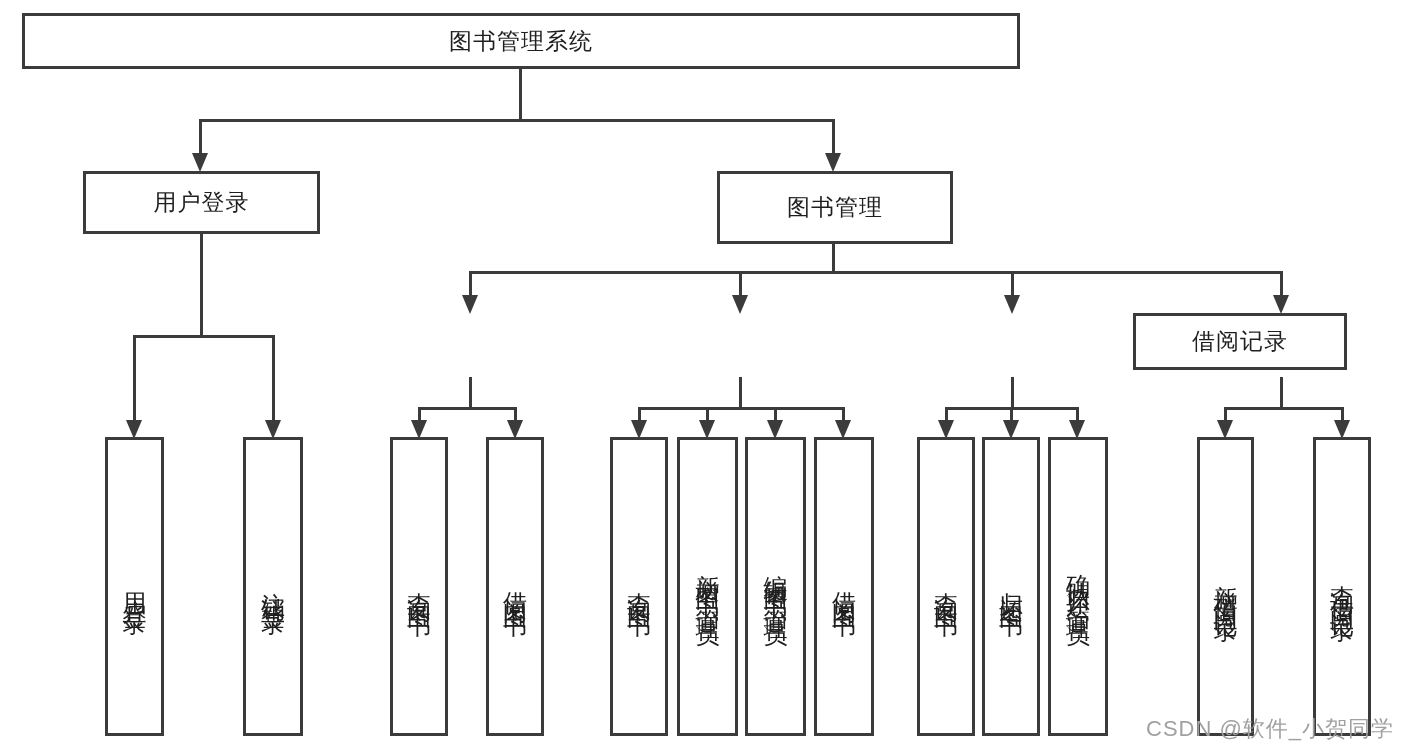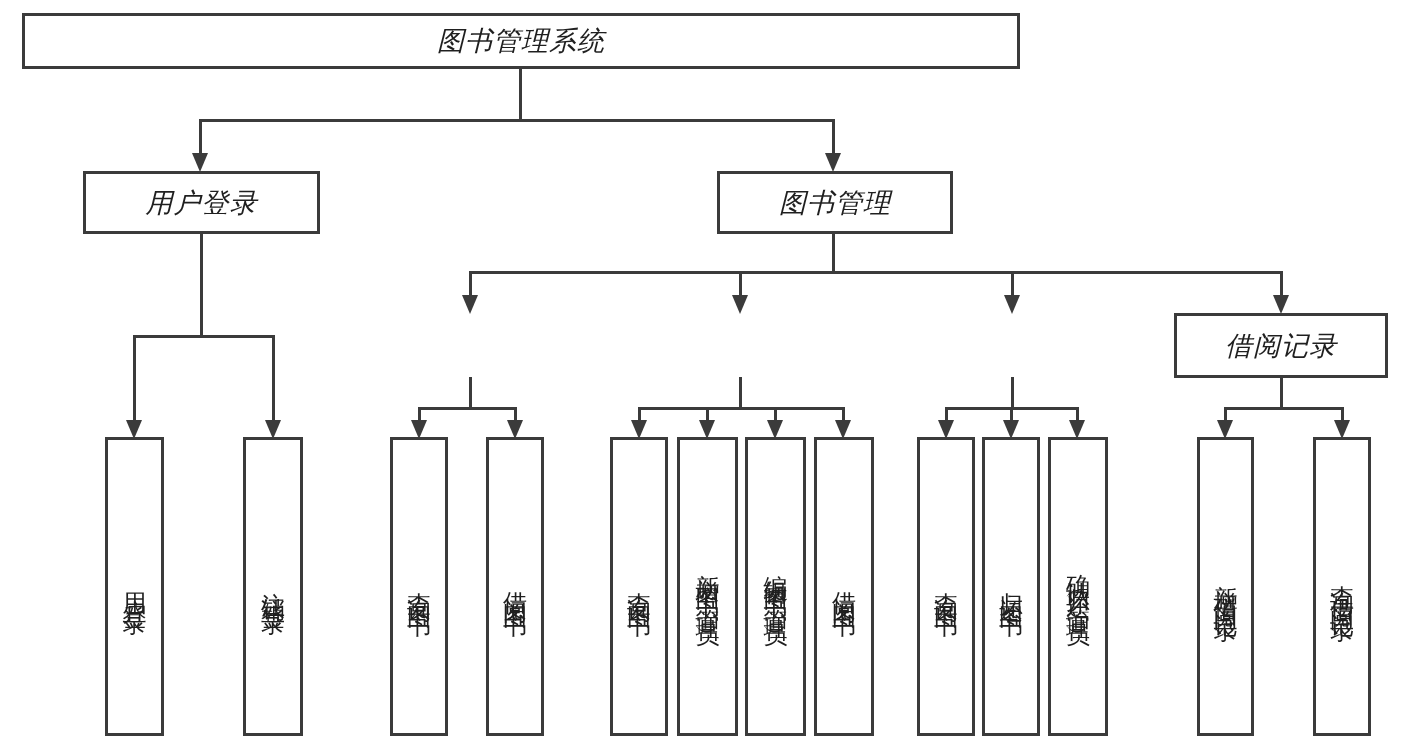--- a/index.html
+++ b/index.html
@@ -8,21 +8,21 @@
 
   .box{
     position:absolute;
     background:#ffffff;
     border:3px solid #3b3b3b;
     box-sizing:border-box;
     display:flex;align-items:center;justify-content:center;
     color:#1f1f1f;
     z-index:2;
   }
-  .box.h span{font-size:27px;letter-spacing:1px;white-space:nowrap;font-style:italic;}
+  .box.h span{font-size:23px;letter-spacing:1px;white-space:nowrap;}
   .box.v span{
     writing-mode:vertical-lr;
     text-orientation:mixed;
     font-size:24px;
     letter-spacing:7px;
     line-height:1;
     white-space:nowrap;
   }
 
   .vl,.hl{position:absolute;background:#3b3b3b;z-index:1;}
@@ -46,25 +46,25 @@
 
 <div id="stage">
 
   <div class="box h" style="left:22px;top:13px;width:998px;height:56px;">
     <span>图书管理系统</span>
   </div>
 
   <div class="box h" style="left:83px;top:171px;width:237px;height:63px;">
     <span>用户登录</span>
   </div>
-  <div class="box h" style="left:717px;top:171px;width:236px;height:63px;">
+  <div class="box h" style="left:717px;top:171px;width:236px;height:73px;">
     <span>图书管理</span>
   </div>
 
-  <div class="box h" style="left:1174px;top:313px;width:214px;height:65px;">
+  <div class="box h" style="left:1133px;top:313px;width:214px;height:57px;">
     <span>借阅记录</span>
   </div>
 
   <div class="box v" style="left:105px;top:437px;width:59px;height:299px;">
     <span>用户登录</span>
   </div>
   <div class="box v" style="left:243px;top:437px;width:60px;height:299px;">
     <span>注销登录</span>
   </div>
 
@@ -157,14 +157,15 @@
   <div class="vl" style="left:1076px;top:407px;height:15px;"></div>
   <div class="ar" style="left:1069px;top:420px;"></div>
 
   <div class="vl" style="left:1280px;top:377px;height:32px;"></div>
   <div class="hl" style="left:1224px;top:407px;width:120px;"></div>
   <div class="vl" style="left:1224px;top:407px;height:15px;"></div>
   <div class="ar" style="left:1217px;top:420px;"></div>
   <div class="vl" style="left:1341px;top:407px;height:15px;"></div>
   <div class="ar" style="left:1334px;top:420px;"></div>
 
+  <div id="watermark">CSDN @软件_小贺同学</div>
 
 </div>
 
 </body></html>

